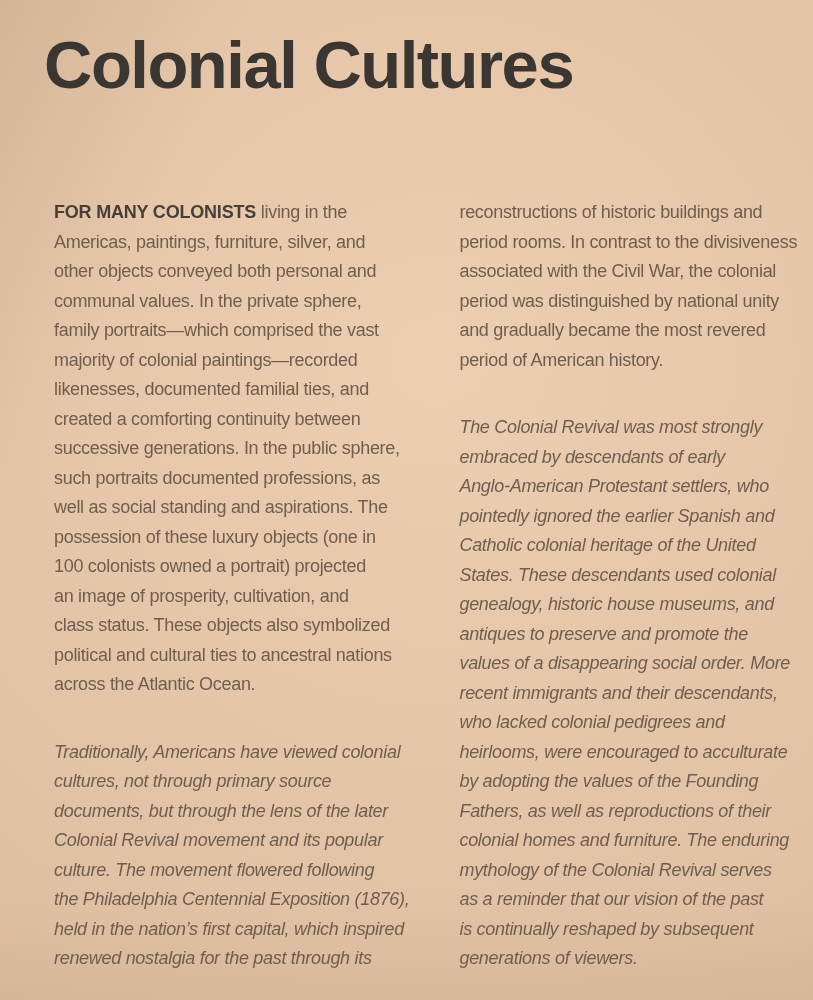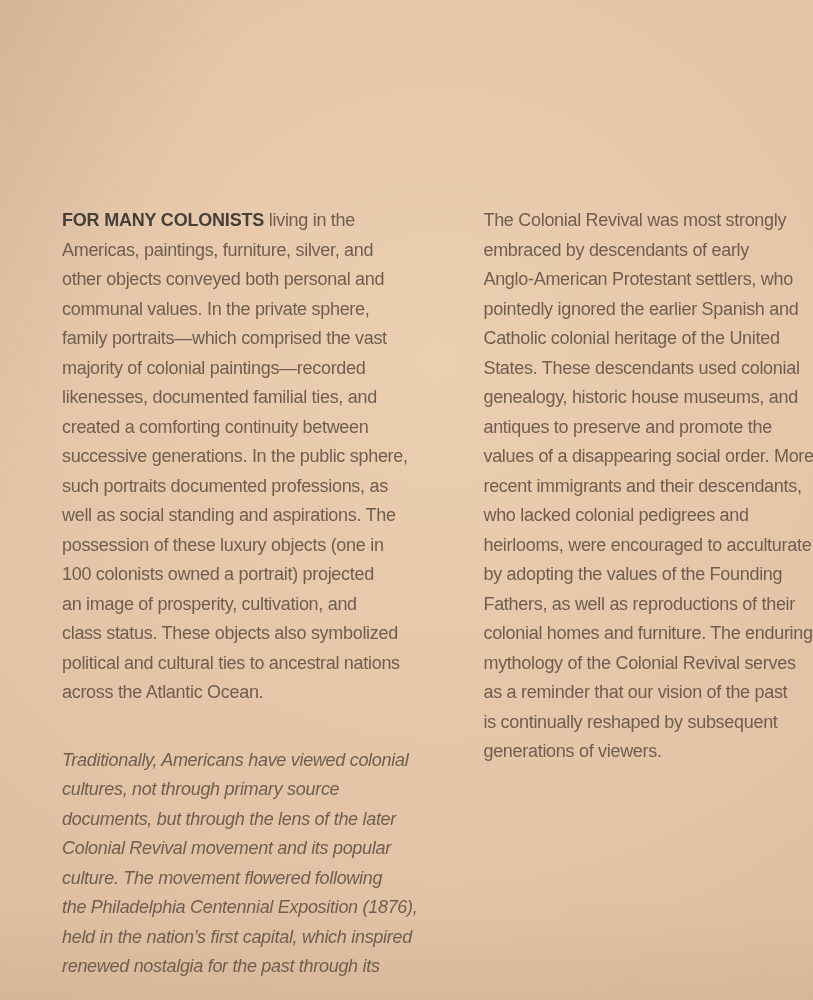--- a/index.html
+++ b/index.html
@@ -34,21 +34,21 @@
     left: 46px;
     top: 190px;
     display: flex;
     gap: 34px;
     align-items: flex-start;
   }
   .col {
     flex: 0 0 auto;
   }
   .para {
-    margin: 16px;
+    margin: 8px;
     font-size: 18px;
     line-height: 29.5px;
     letter-spacing: -0.3px;
     color: #6f5e50;
   }
   .para + .para {
     margin-top: 38px;
     font-style: italic;
   }
   .lines {
@@ -58,20 +58,21 @@
     font-weight: bold;
     color: #453f39;
     letter-spacing: -0.2px;
   }
 </style>
 </head>
 <body>
 
 <div class="panel">
 
+  <h1 class="title">Colonial Cultures</h1>
 
   <div class="columns">
 
     <div class="col">
       <p class="para"><strong class="lead">FOR MANY COLONISTS</strong><span class="lines"> living in the
 Americas, paintings, furniture, silver, and
 other objects conveyed both personal and
 communal values. In the private sphere,
 family portraits—which comprised the vast
 majority of colonial paintings—recorded
@@ -90,20 +91,26 @@
 cultures, not through primary source
 documents, but through the lens of the later
 Colonial Revival movement and its popular
 culture. The movement flowered following
 the Philadelphia Centennial Exposition (1876),
 held in the nation’s first capital, which inspired
 renewed nostalgia for the past through its</span></p>
     </div>
 
     <div class="col">
+      <p class="para"><span class="lines">reconstructions of historic buildings and
+period rooms. In contrast to the divisiveness
+associated with the Civil War, the colonial
+period was distinguished by national unity
+and gradually became the most revered
+period of American history.</span></p>
       <p class="para"><span class="lines">The Colonial Revival was most strongly
 embraced by descendants of early
 Anglo-American Protestant settlers, who
 pointedly ignored the earlier Spanish and
 Catholic colonial heritage of the United
 States. These descendants used colonial
 genealogy, historic house museums, and
 antiques to preserve and promote the
 values of a disappearing social order. More
 recent immigrants and their descendants,

